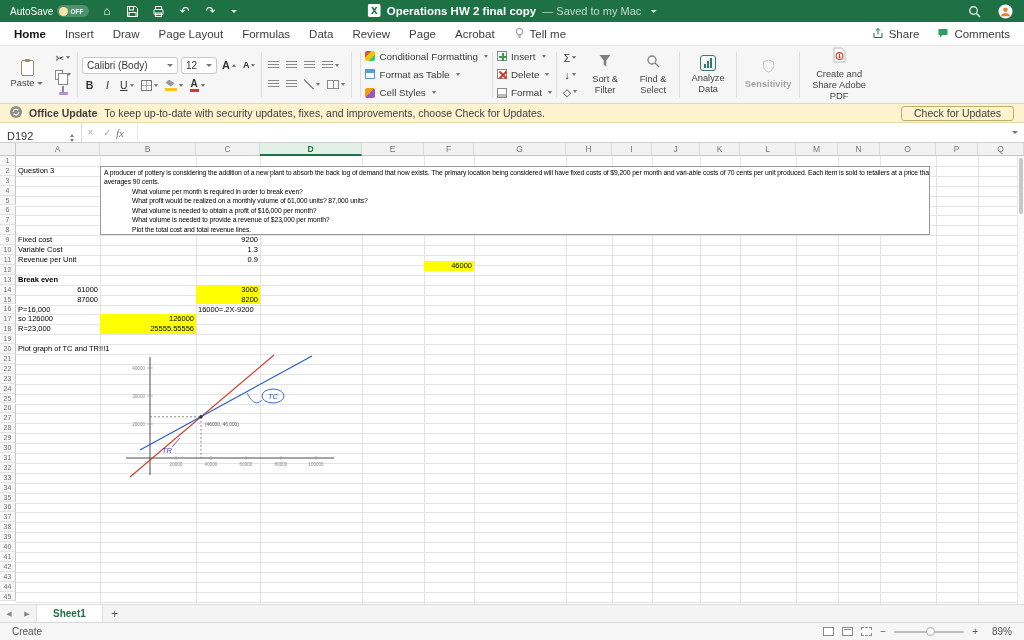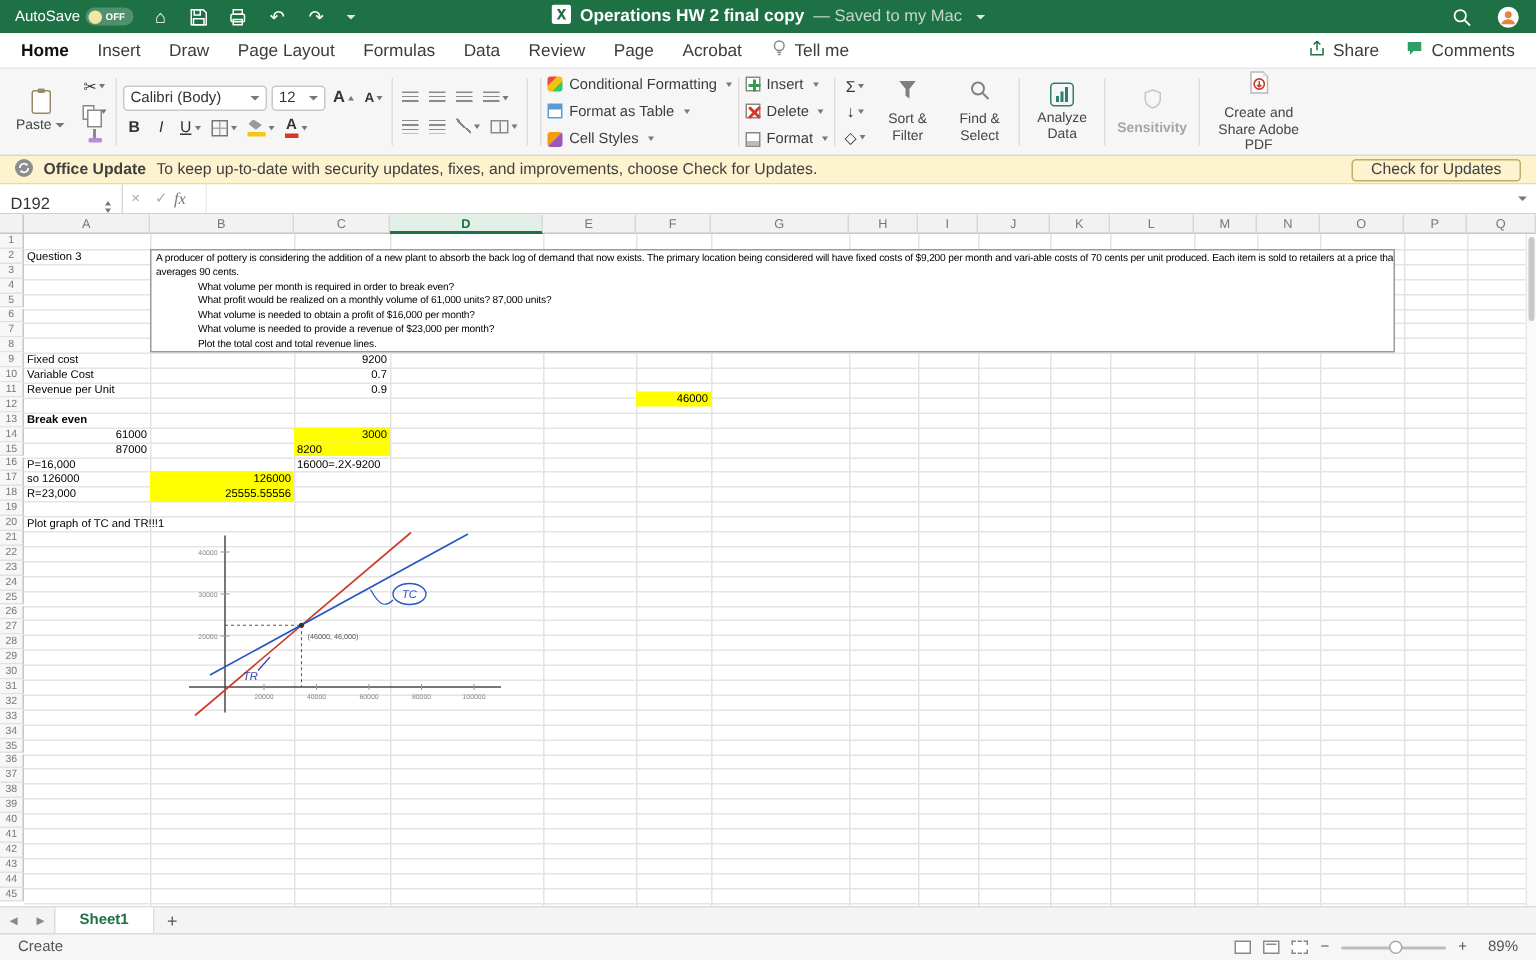--- a/index.html
+++ b/index.html
@@ -648,29 +648,29 @@
     <div class="vline" style="left: 740px;"></div>
     <div class="vline" style="left: 796px;"></div>
     <div class="vline" style="left: 838px;"></div>
     <div class="vline" style="left: 880px;"></div>
     <div class="vline" style="left: 936px;"></div>
     <div class="vline" style="left: 978px;"></div>
     <div class="cell" style="left: 16px; top: 22.9px; width: 84px; height: 9.9px; text-align: left;">Question 3</div>
     <div class="cell" style="left: 16px; top: 92.2px; width: 84px; height: 9.9px; text-align: left;">Fixed cost</div>
     <div class="cell" style="left: 196px; top: 92.2px; width: 64px; height: 9.9px; text-align: right;">9200</div>
     <div class="cell" style="left: 16px; top: 102.1px; width: 84px; height: 9.9px; text-align: left;">Variable Cost</div>
-    <div class="cell" style="left: 196px; top: 102.1px; width: 64px; height: 9.9px; text-align: right;">0.7</div>
+    <div class="cell" style="left: 196px; top: 102.1px; width: 64px; height: 9.9px; text-align: right;">1.3</div>
     <div class="cell" style="left: 16px; top: 112px; width: 84px; height: 9.9px; text-align: left;">Revenue per Unit</div>
     <div class="cell" style="left: 196px; top: 112px; width: 64px; height: 9.9px; text-align: right;">0.9</div>
     <div class="cell" style="left: 16px; top: 131.8px; width: 84px; height: 9.9px; text-align: left; font-weight: bold;">Break even</div>
     <div class="cell hl" style="left: 424px; top: 118px; width: 50px; height: 9.9px; text-align: right; background: rgb(255, 255, 0);">46000</div>
     <div class="cell" style="left: 16px; top: 141.7px; width: 84px; height: 9.9px; text-align: right;">61000</div>
     <div class="cell hl" style="left: 196px; top: 141.7px; width: 64px; height: 9.9px; text-align: right; background: rgb(255, 255, 0);">3000</div>
     <div class="cell" style="left: 16px; top: 151.6px; width: 84px; height: 9.9px; text-align: right;">87000</div>
-    <div class="cell hl" style="left: 196px; top: 151.6px; width: 64px; height: 9.9px; background: rgb(255, 255, 0);">8200</div>
+    <div class="cell hl" style="left: 196px; top: 151.6px; width: 64px; height: 9.9px; text-align: right; background: rgb(255, 255, 0);">8200</div>
     <div class="cell" style="left: 16px; top: 161.5px; width: 84px; height: 9.9px; text-align: left;">P=16,000</div>
     <div class="cell" style="left: 196px; top: 161.5px; width: 64px; height: 9.9px; text-align: left;">16000=.2X-9200</div>
     <div class="cell" style="left: 16px; top: 171.4px; width: 84px; height: 9.9px; text-align: left;">so 126000</div>
     <div class="cell hl" style="left: 100px; top: 171.4px; width: 96px; height: 9.9px; text-align: right; background: rgb(255, 255, 0);">126000</div>
     <div class="cell" style="left: 16px; top: 181.3px; width: 84px; height: 9.9px; text-align: left;">R=23,000</div>
     <div class="cell hl" style="left: 100px; top: 181.3px; width: 96px; height: 9.9px; text-align: right; background: rgb(255, 255, 0);">25555.55556</div>
     <div class="cell" style="left: 16px; top: 201.1px; width: 84px; height: 9.9px; text-align: left;">Plot graph of TC and TR!!!1</div>
   </div>
 
 <div class="sheetbar">

